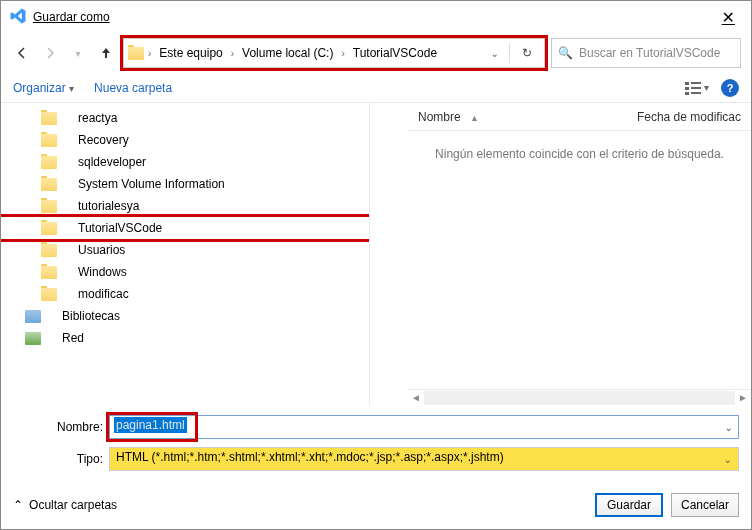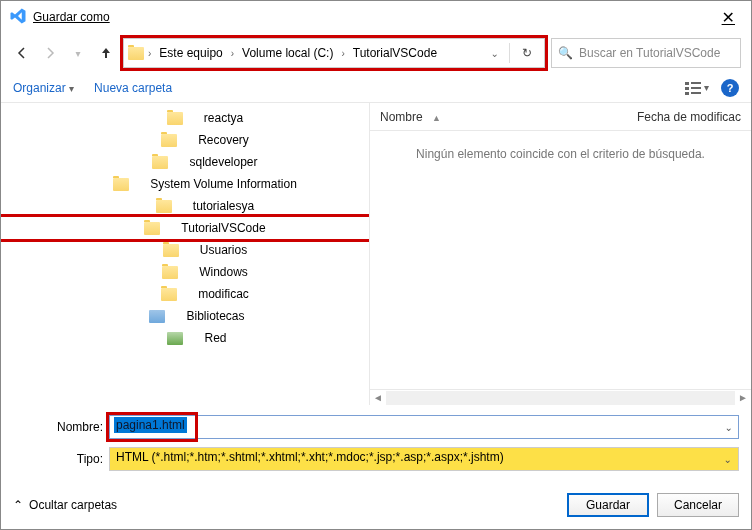--- a/index.html
+++ b/index.html
@@ -19,50 +19,50 @@
 .refresh { padding: 0 8px; color:#444; }
 .searchbox { width: 190px; display:flex; align-items:center; border:1px solid #ccc; height:30px; padding:0 6px; color:#888; gap:6px; }
 .toolbar { display:flex; align-items:center; height:30px; padding: 0 12px; gap: 20px; border-bottom:1px solid #e8e8e8;}
 .toolbar .link { color:#1a66c9; }
 .toolbar .right { margin-left:auto; display:flex; align-items:center; gap:12px; }
 .viewbtn { display:flex; align-items:center; gap:3px; color:#444; }
 .help { width:18px; height:18px; border-radius:50%; background:#1a66c9; color:#fff; display:flex; align-items:center; justify-content:center; font-size:11px; font-weight:bold; }
 .mainarea { display:flex; height: 302px; }
 .treewrap { width: 368px; overflow-y:scroll; position:relative; }
 .tree { padding: 4px 0 4px 30px; }
-.titem { display:flex; align-items:center; height:22px; gap:21px; padding-left: 10px; justify-content: center; }
+.titem { display:flex; align-items:center; height:22px; gap:21px; padding-left: 10px; }
 .titem.highlight { outline: 3px solid #c00; margin-left:-30px; padding-left:40px; background:#fff; }
 .ficon { width:16px; height:13px; display:inline-block; }
 .folder { background: linear-gradient(#ffe79c, #f9d56e); border-radius:1px; position:relative; }
 .folder::before { content:""; position:absolute; top:-2px; left:0; width:6px; height:2px; background:#f5cd58; border-radius:1px 1px 0 0;}
 .hdd { background: linear-gradient(#ccc, #999); border-radius:1px; }
 .lib { background: linear-gradient(#9fc5e8, #6fa8dc); border-radius:1px; }
 .net { background: linear-gradient(#b6d7a8, #6aa84f); border-radius:1px; }
-.filepane { flex:1; display:flex; flex-direction:column; border-left:1px solid #e8e8e8; }
+.filepane { flex:1; display:flex; flex-direction:column; border-left:1px solid #e8e8e8;padding-left:38px; }
 .fileheader { display:flex; height:28px; align-items:center; padding: 0 10px; border-bottom:1px solid #e8e8e8; }
 .fileheader .col { color:#333; }
 .fileheader .col1 { flex:1; }
 .fileheader .up { font-size:9px; color:#888; margin-left:6px;}
 .empty { flex:1; display:flex; align-items:flex-start; justify-content:center; padding-top:16px; color:#777; }
 .hscroll { height:16px; display:flex; align-items:center; border-top:1px solid #e8e8e8; }
 .hscroll .arr { width:16px; text-align:center; color:#888; font-size:10px; }
 .hscroll .track { flex:1; background:#f0f0f0; height:14px; }
 .bottom { padding: 10px 12px 0 12px; }
 .frow { display:flex; align-items:center; margin-bottom:8px; gap:6px; }
 .frow .lbl { width: 90px; text-align:right; }
 .frow .fieldwrap { flex:1; position:relative; }
 .fname { width:100%; height:24px; border:1px solid #7a9fd4; padding:2px 20px 2px 4px; }
 .fname-highlight { position:absolute; top:-3px; left:-3px; width:92px; height:30px; border:3px solid #c00; pointer-events:none; }
-.fsel { background:#0078d7; color:#0f172a; padding:1px 2px; }
+.fsel { background:#0078d7; color:#e5e5e5; padding:1px 2px; }
 .ftype { width:100%; height:24px; border:1px solid #ccc; background:#fde047; padding:2px 20px 2px 6px; position:relative; }
 .combo-chev { position:absolute; right:6px; top:50%; transform:translateY(-50%); font-size:10px; color:#555; }
 .footer { display:flex; align-items:center; padding: 14px 12px; }
 .hidef { display:flex; align-items:center; gap:6px; }
 .btns { margin-left:auto; display:flex; gap:8px; }
-.btn { width:82px; height:24px; border:1px solid #aaa; background:linear-gradient(#fdfdfd,#eee); display:flex; align-items:center; justify-content:center; }
+.btn { width:68px; height:24px; border:1px solid #aaa; background:linear-gradient(#fdfdfd,#eee); display:flex; align-items:center; justify-content:center; }
 .btn.primary { border:2px solid #0066cc; }
 .vsicon { width:18px; height:18px; color:#3b99fc; }
 </style>
 </head>
 <body>
 
 <div class="titlebar">
   <span>
     <svg class="vsicon" viewBox="0 0 24 24">
         <path fill="currentColor" d="M17 2l5 3v14l-5 3-9-8-4 3-2-1V8l2-1 4 3 9-8zm0 5l-5 5 5 5V7z"></path>

